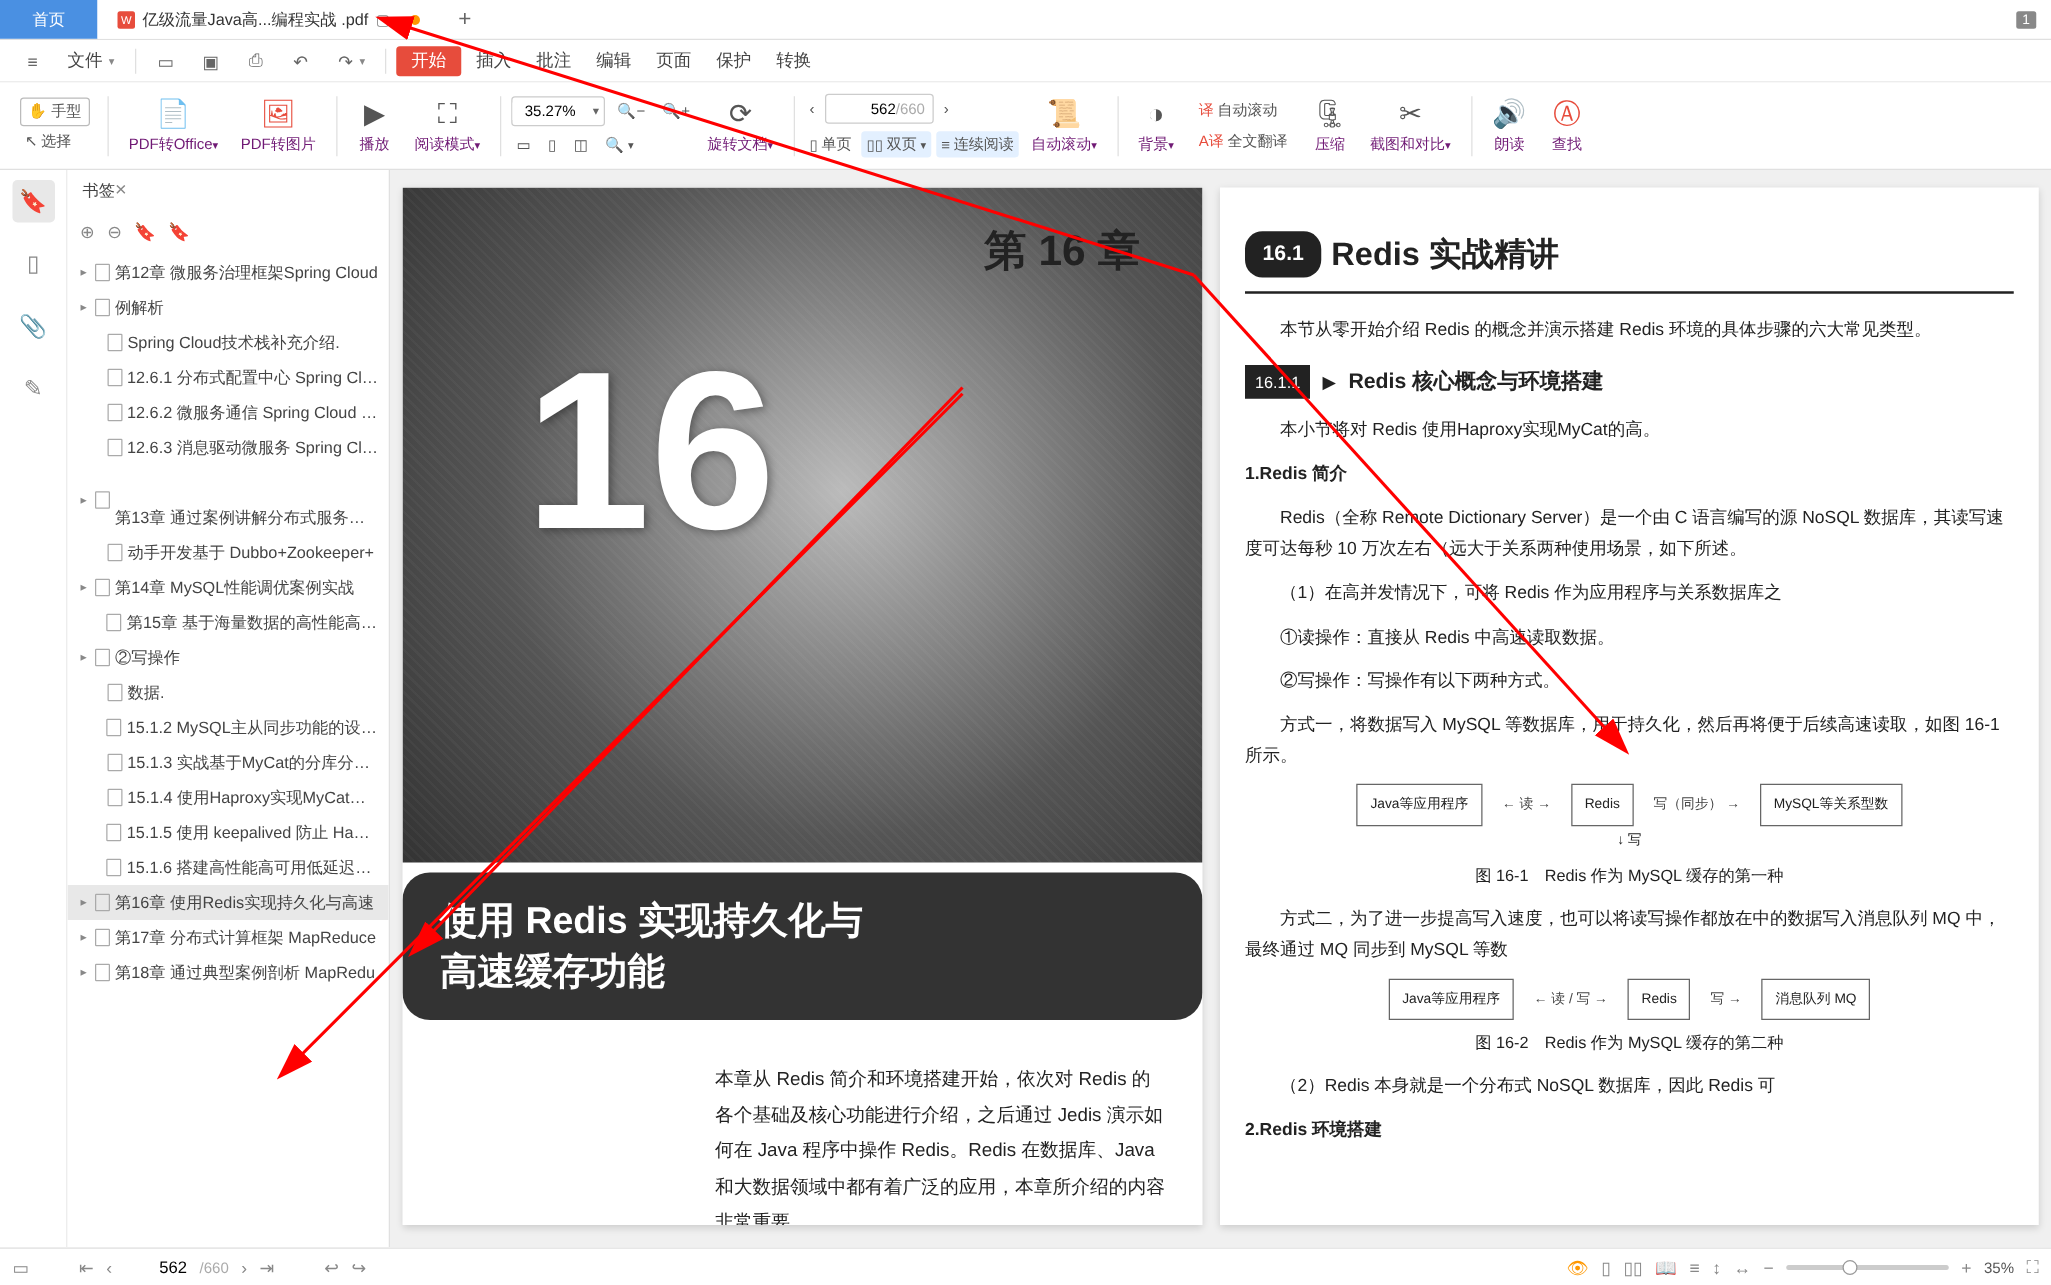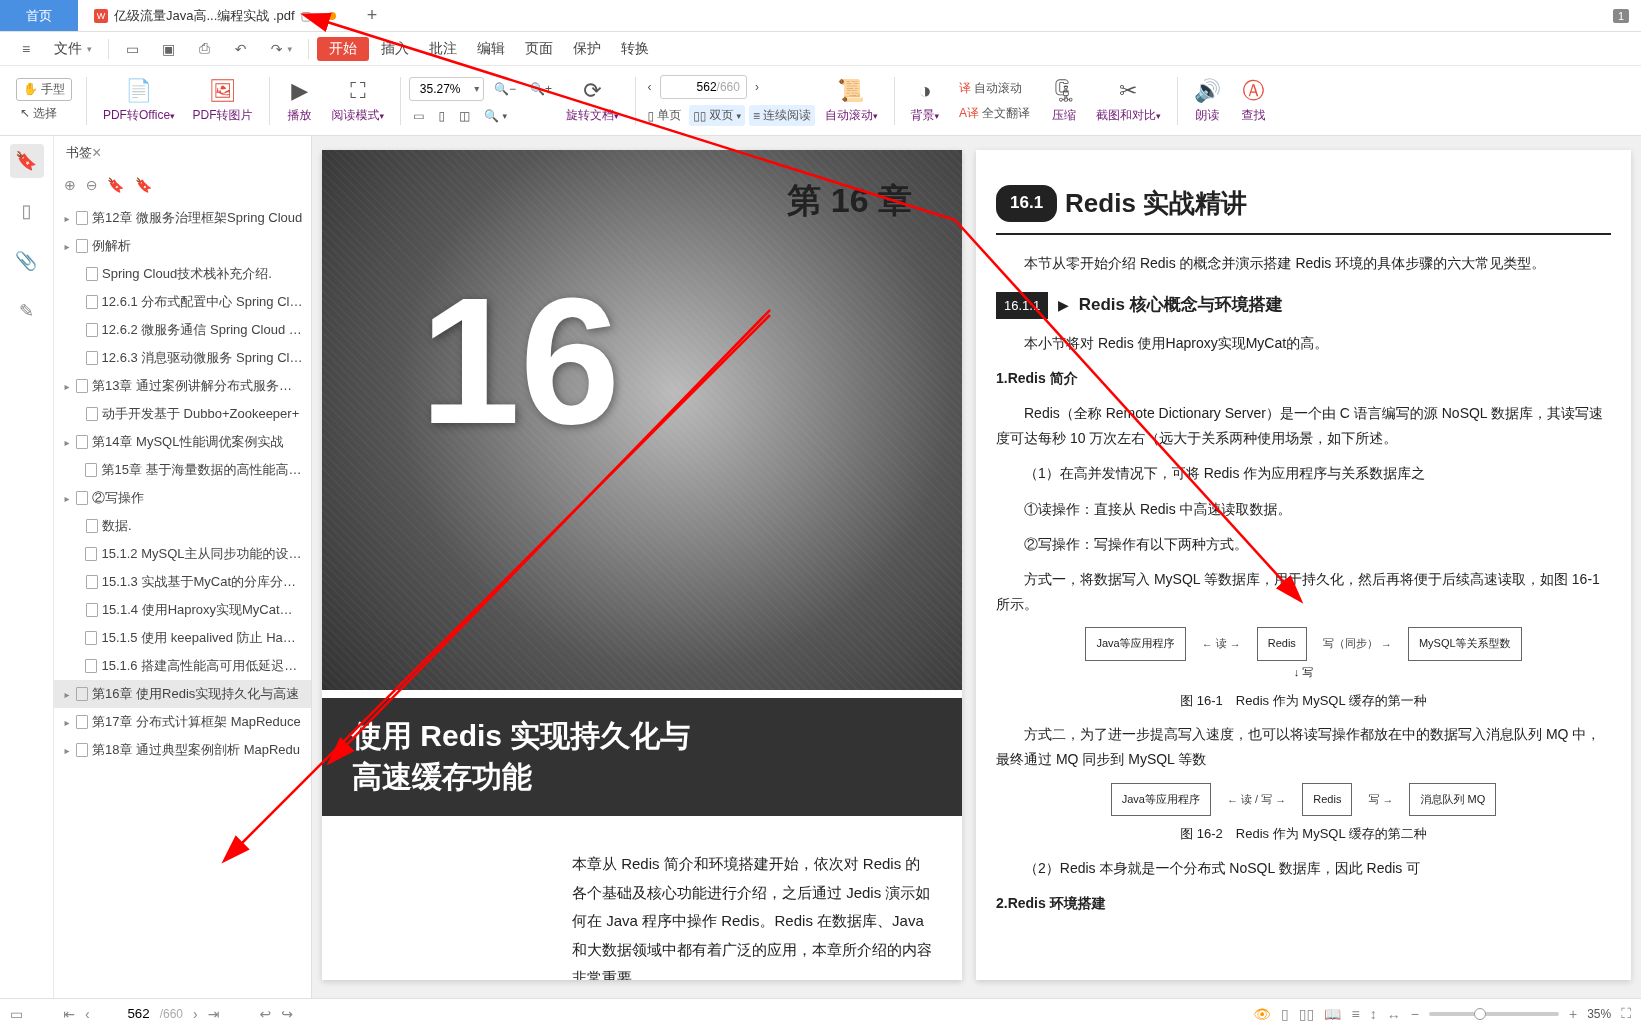--- a/index.html
+++ b/index.html
@@ -69,21 +69,21 @@
 .pages-wrap { position: absolute; top: 0; left: 0; right: 0; bottom: 0; display: flex; gap: 14px; padding: 14px 10px; }
 .page { background: #fff; box-shadow: 0 2px 6px rgba(0,0,0,0.15); position: relative; overflow: hidden; }
 .page-left { width: 640px; height: 830px; }
 .page-right { flex: 1; height: 830px; padding: 30px 20px 20px 20px; font-size: 14px; line-height: 1.8; color: #222; }
 
 
 .cover-img { position: absolute; top: 0; left: 0; width: 100%; height: 540px; background: radial-gradient(circle at 55% 45%, #bbb 0%, #888 30%, #555 60%, #333 100%); overflow: hidden; }
 .cover-img::after { content: ""; position: absolute; inset: 0; background: repeating-linear-gradient(45deg, rgba(255,255,255,0.03) 0 2px, transparent 2px 6px); }
 .chapter-big { position: absolute; top: 130px; left: 50px; font-size: 180px; font-weight: 900; color: #fff; text-shadow: 2px 2px 8px rgba(0,0,0,0.4); line-height: 0.9; margin-left: 48px; }
 .chapter-label { position: absolute; top: 28px; right: 50px; font-size: 34px; font-weight: 700; color: #222; }
-.chapter-title-box { position: absolute; top: 548px; left: 0; right: 0; background: #333; color: #fff; padding: 18px 30px; }
+.chapter-title-box { position: absolute; top: 548px; left: 0; right: 0; background: #333; color: #fff; padding: 18px 30px; border-radius: 22px; }
 .chapter-title-box .t1 { font-size: 30px; font-weight: 600; }
 .summary { position: absolute; top: 700px; left: 250px; right: 30px; font-size: 15px; line-height: 1.9; color: #222; font-weight: 500; }
 
 
 .sec-badge { display: inline-block; background: #222; color: #fff; border-radius: 14px; padding: 3px 14px; font-size: 17px; font-weight: 600; }
 .sec-title { font-size: 26px; font-weight: 600; margin-left: 8px; }
 .sec-row { display: flex; align-items: center; border-bottom: 2px solid #222; padding-bottom: 6px; margin-bottom: 16px; }
 .para { text-indent: 2em; margin-bottom: 10px; }
 .sub-badge { display: inline-block; background: #222; color: #fff; padding: 2px 8px; font-size: 13px; }
 .sub-caret { display: inline-block; margin: 0 6px; color: #222; }
@@ -355,21 +355,21 @@
             <span style="overflow: hidden; text-overflow: ellipsis;">12.6.2 微服务通信 Spring Cloud Bus</span>
           </div>
           <div class="bm-item bm-indent-1">
             <span class="bm-caret"></span>
             <span class="bm-icon"></span>
             <span style="overflow: hidden; text-overflow: ellipsis;">12.6.3 消息驱动微服务 Spring Cloud</span>
           </div>
           <div class="bm-item bm-indent-0">
             <span class="bm-caret">▸</span>
             <span class="bm-icon"></span>
-            <span style="overflow: hidden; text-overflow: ellipsis;">第13章 通过案例讲解分布式服务框架</span>
+            <span style="overflow: hidden; text-overflow: ellipsis; margin-top: 28px;">第13章 通过案例讲解分布式服务框架</span>
           </div>
           <div class="bm-item bm-indent-1">
             <span class="bm-caret"></span>
             <span class="bm-icon"></span>
             <span style="overflow: hidden; text-overflow: ellipsis;">动手开发基于 Dubbo+Zookeeper+</span>
           </div>
           <div class="bm-item bm-indent-0">
             <span class="bm-caret">▸</span>
             <span class="bm-icon"></span>
             <span style="overflow: hidden; text-overflow: ellipsis;">第14章 MySQL性能调优案例实战</span>

